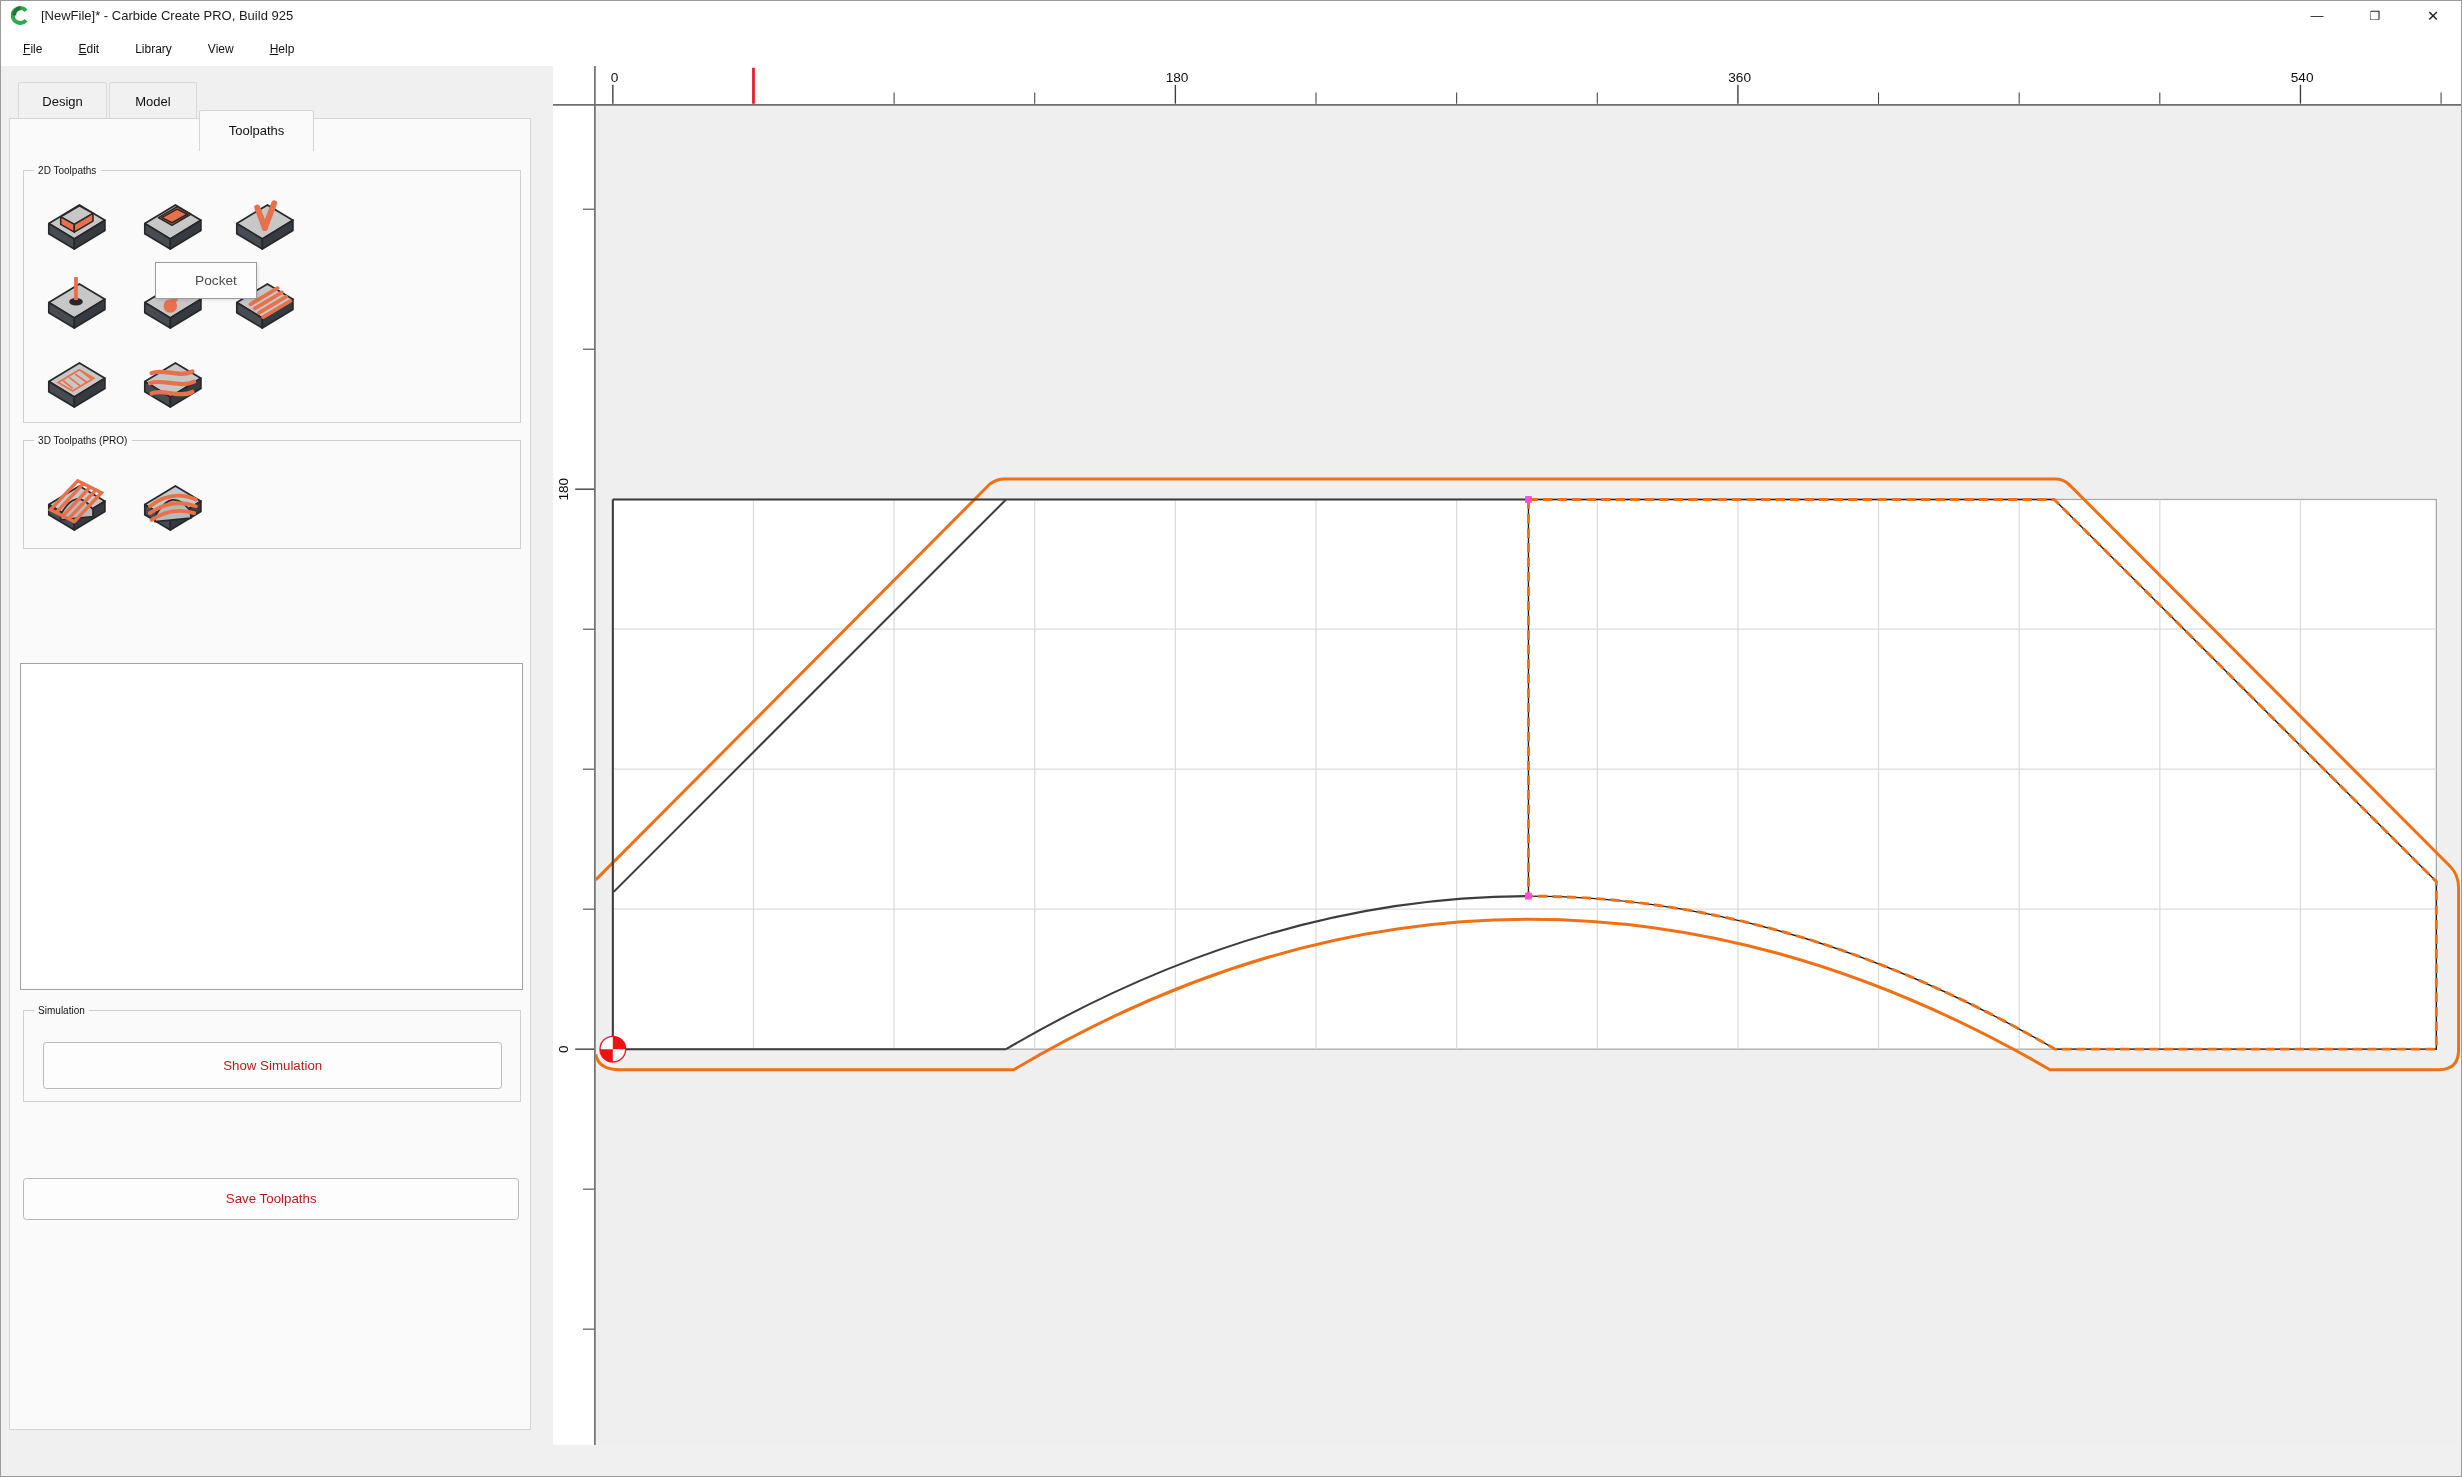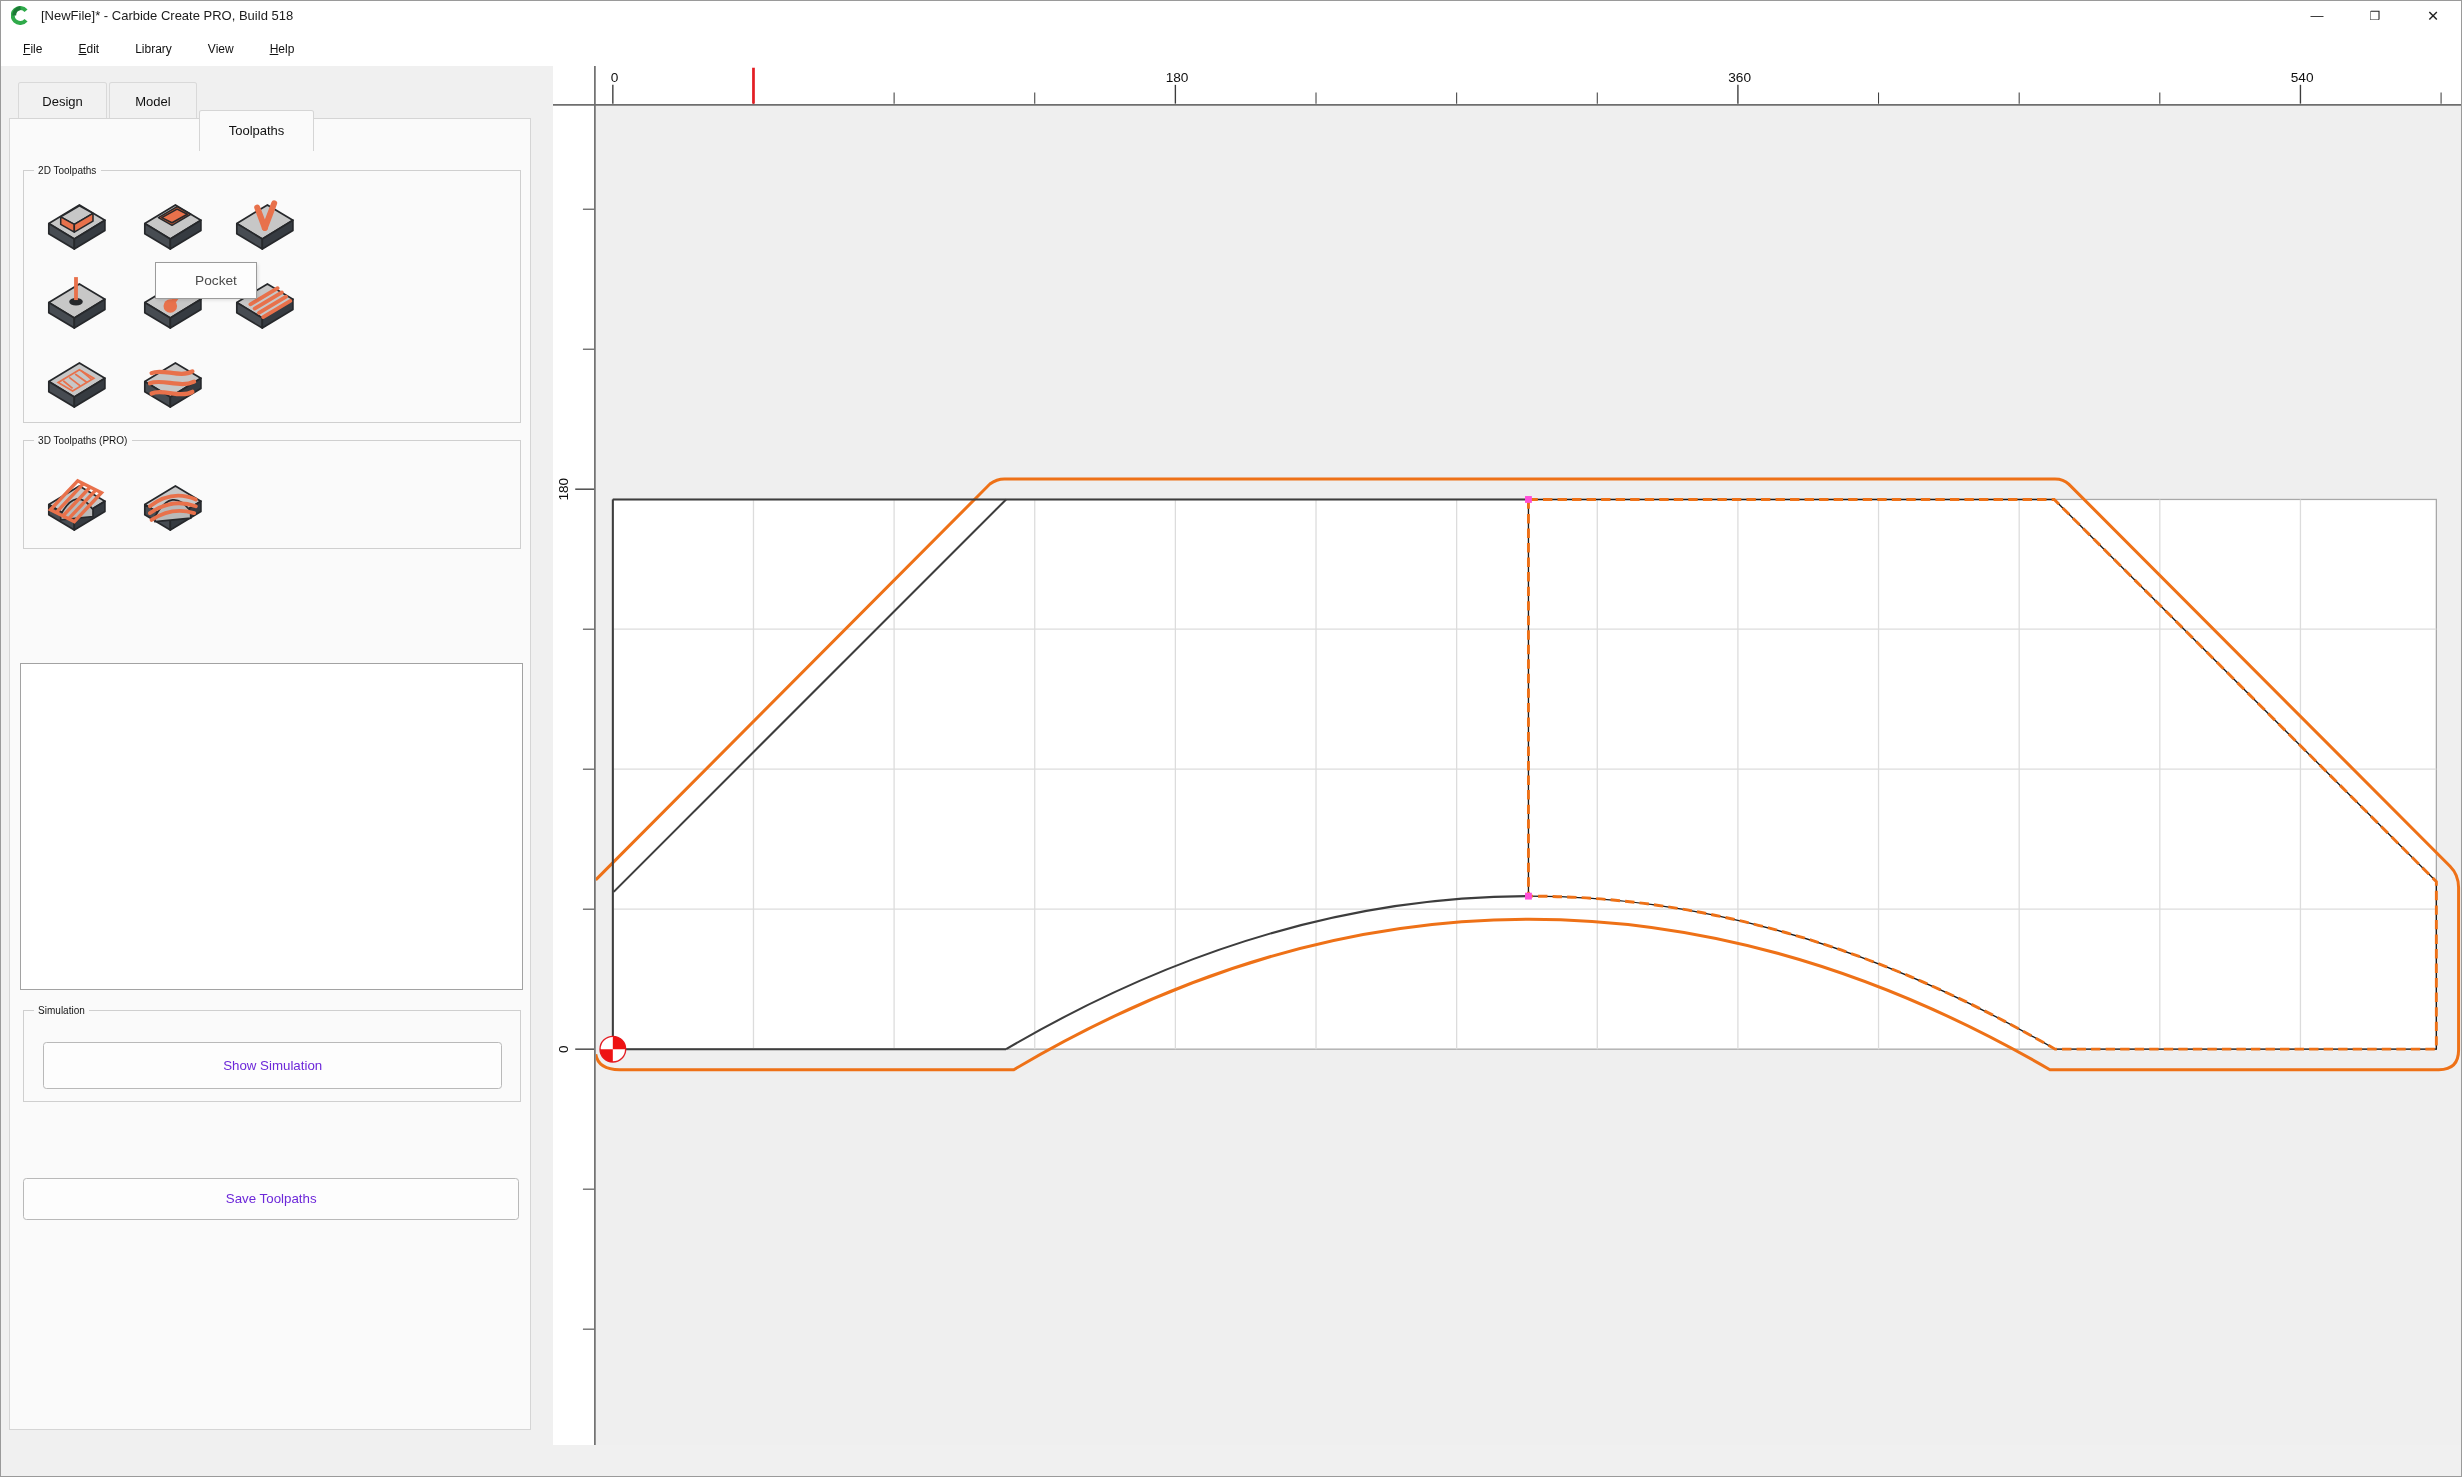--- a/index.html
+++ b/index.html
@@ -32,21 +32,21 @@
   .tool-icon{position:absolute;width:68px;height:68px;}
   
   #tiling-legend{position:absolute;top:-12px;left:8.5px;background:#fafafa;padding:0 5.1px;display:flex;align-items:center;gap:7.7px;}
   #tiling-checkbox{width:19.7px;height:19.7px;background:#fff;border:0.9px solid #8f8f8f;border-radius:2.6px;box-sizing:border-box;}
   #tiling-label{font-size:13.3px;color:#141414;line-height:22px;}
   #current-tile-label{position:absolute;left:14.5px;top:62px;font-size:13px;color:#8a8a8a;}
   #current-tile-select{position:absolute;left:109px;top:44px;width:233px;height:41px;background:#fcfcfc;
         border:0.9px solid #e0e0e0;border-radius:2.6px;box-sizing:border-box;}
   #current-tile-select .chev{position:absolute;right:10.3px;top:12px;font-size:12px;color:#9c9c9c;}
   .btn{background:#fdfdfd;border:0.9px solid #b9b9b9;border-radius:3.4px;box-sizing:border-box;
-       text-align:center;font-size:13.3px;color:#6d28d9;}
+       text-align:center;font-size:13.3px;color:#b91c1c;}
   #setup-button{position:absolute;left:356px;top:39px;width:125px;height:46px;line-height:44px;color:#8a8a8a;}
   #toolpath-list{position:absolute;left:10.3px;top:544px;width:503px;height:327px;background:#ffffff;
        border:0.9px solid #a2a2a2;box-sizing:border-box;}
   #show-sim-button{position:absolute;left:19.7px;top:31px;width:459px;height:47px;line-height:45px;}
   #save-toolpaths-button{position:absolute;left:13.7px;top:1059px;width:496px;height:42px;line-height:40px;}
   
   #tooltip{position:absolute;left:155px;top:262px;width:102px;height:37px;background:#fdfdfd;
        border:0.9px solid #9b9b9b;box-sizing:border-box;z-index:10;font-size:13.7px;color:#4c4c4c;
        text-align:center;line-height:35px;box-shadow:1.7px 1.7px 3.4px rgba(0,0,0,.12);padding-left:20px;}
   
@@ -55,21 +55,21 @@
 </head>
 <body>
 
 <div class="win-border"></div>
 
 <div id="titlebar">
   <svg id="app-icon" viewBox="0 0 24 24">
     <path d="M19,6 A9.5,9.5 0 1 0 19,18" fill="none" stroke="#2faa4a" stroke-width="5"></path>
     <path d="M12,2.5 A9.5,9.5 0 0 0 4,12" fill="none" stroke="#1c7a35" stroke-width="5"></path>
   </svg>
-  <span id="title-text">[NewFile]* - Carbide Create PRO, Build 518</span>
+  <span id="title-text">[NewFile]* - Carbide Create PRO, Build 925</span>
   <div class="win-btn" id="btn-min">—</div>
   <div class="win-btn" id="btn-max">❐</div>
   <div class="win-btn" id="btn-close">✕</div>
 </div>
 
 <div id="menubar"><div class="menu-item"><span class="ul">F</span>ile</div><div class="menu-item"><span class="ul">E</span>dit</div><div class="menu-item">Library</div><div class="menu-item">View</div><div class="menu-item"><span class="ul">H</span>elp</div></div>
 
 <div id="tabstrip">
     <div class="tab inactive" style="left: 18px; width: 89px;">Design</div>
     <div class="tab inactive" style="left: 109px; width: 88px;">Model</div>

